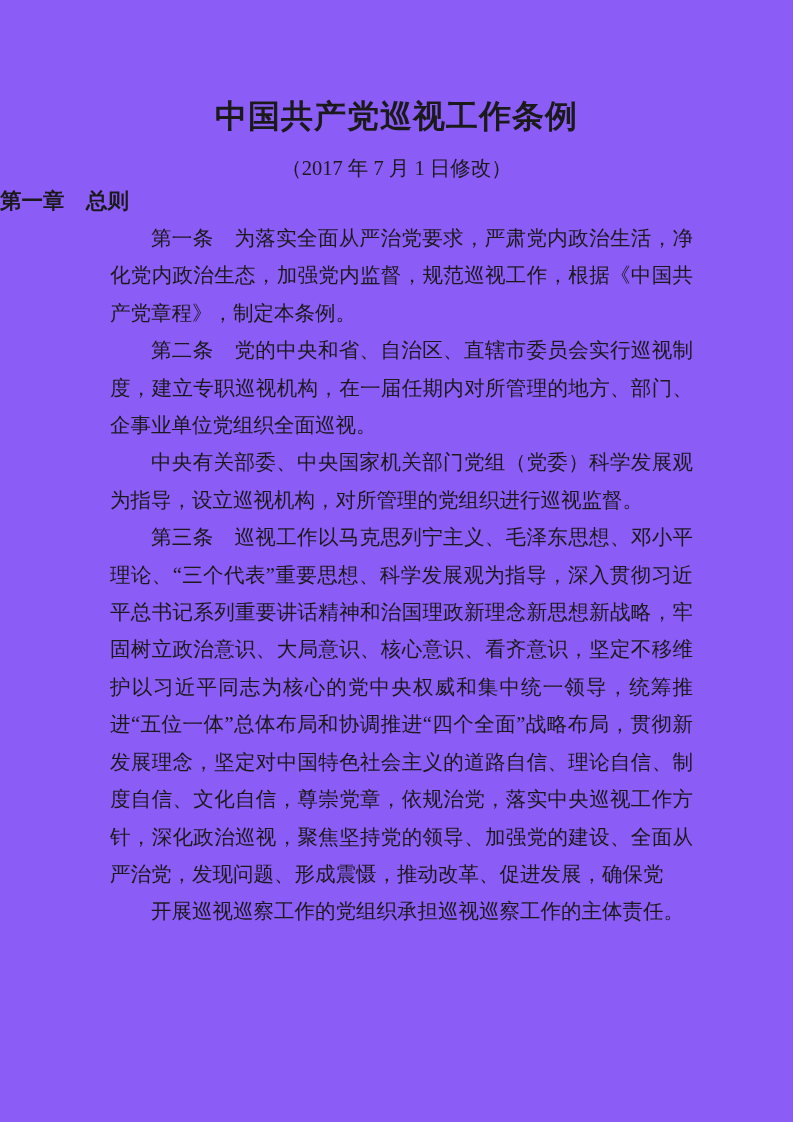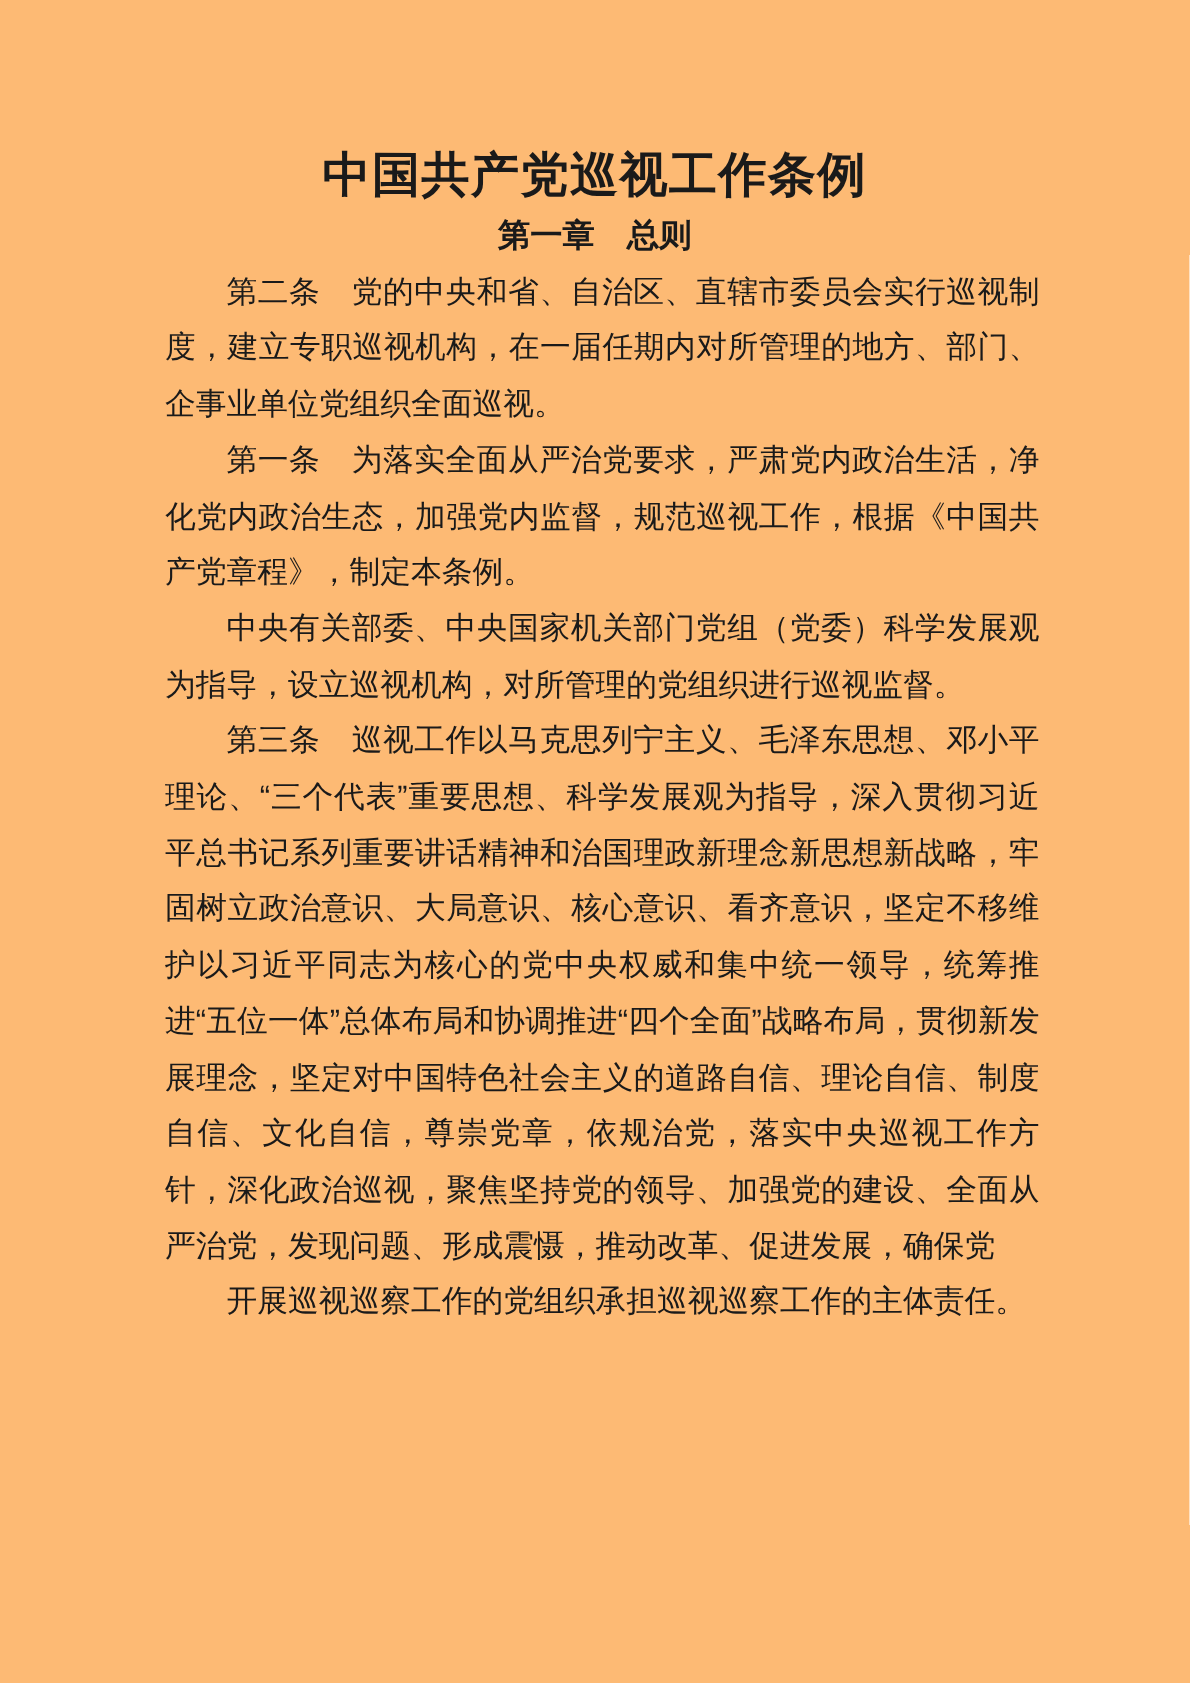--- a/index.html
+++ b/index.html
@@ -4,23 +4,23 @@
 <style>
   html, body {
     margin: 0;
     padding: 0;
     background: #ffffff;
   }
   .page {
     position: relative;
     width: 793px;
     height: 1122px;
-    background: #fdba74;
+    background: #8b5cf6;
     color: #1a1a1a;
-    font-family: Liberation Sans, sans-serif;
+    font-family: Liberation Serif, serif;
     box-sizing: border-box;
     padding-top: 97px;
     overflow: hidden;
   }
   .doc-title {
     margin: 0;
     font-size: 32px;
     line-height: 38px;
     font-weight: bold;
     text-align: center;
@@ -30,44 +30,45 @@
     margin: 22px 0 0 0;
     font-size: 20.5px;
     line-height: 22px;
     text-align: center;
   }
   .chapter-heading {
     margin: 11px 0 0 0;
     font-size: 21.5px;
     line-height: 23px;
     font-weight: bold;
-    text-align: center;
+    text-align: left;
   }
   .doc-body {
     margin: 7px 100px 0 110px;
     font-size: 20.5px;
     line-height: 37.4px;
     text-align: justify;
     text-justify: inter-ideograph;
   }
   .doc-body p {
     margin: 0;
     padding: 0;
     text-indent: 2em;
   }
 </style>
 </head>
 <body>
 
 <div class="page">
   <h1 class="doc-title">中国共产党巡视工作条例</h1>
 
+  <div class="doc-subtitle">（2017 年 7 月 1 日修改）</div>
 
   <h2 class="chapter-heading">第一章　总则</h2>
 
   <div class="doc-body">
+    <p>第一条　为落实全面从严治党要求，严肃党内政治生活，净化党内政治生态，加强党内监督，规范巡视工作，根据《中国共产党章程》，制定本条例。</p>
     <p>第二条　党的中央和省、自治区、直辖市委员会实行巡视制度，建立专职巡视机构，在一届任期内对所管理的地方、部门、企事业单位党组织全面巡视。</p>
-    <p>第一条　为落实全面从严治党要求，严肃党内政治生活，净化党内政治生态，加强党内监督，规范巡视工作，根据《中国共产党章程》，制定本条例。</p>
     <p>中央有关部委、中央国家机关部门党组（党委）科学发展观为指导，设立巡视机构，对所管理的党组织进行巡视监督。</p>
     <p>第三条　巡视工作以马克思列宁主义、毛泽东思想、邓小平理论、“三个代表”重要思想、科学发展观为指导，深入贯彻习近平总书记系列重要讲话精神和治国理政新理念新思想新战略，牢固树立政治意识、大局意识、核心意识、看齐意识，坚定不移维护以习近平同志为核心的党中央权威和集中统一领导，统筹推进“五位一体”总体布局和协调推进“四个全面”战略布局，贯彻新发展理念，坚定对中国特色社会主义的道路自信、理论自信、制度自信、文化自信，尊崇党章，依规治党，落实中央巡视工作方针，深化政治巡视，聚焦坚持党的领导、加强党的建设、全面从严治党，发现问题、形成震慑，推动改革、促进发展，确保党</p>
     <p>开展巡视巡察工作的党组织承担巡视巡察工作的主体责任。</p>
   </div>
 </div>
 
 </body></html>

